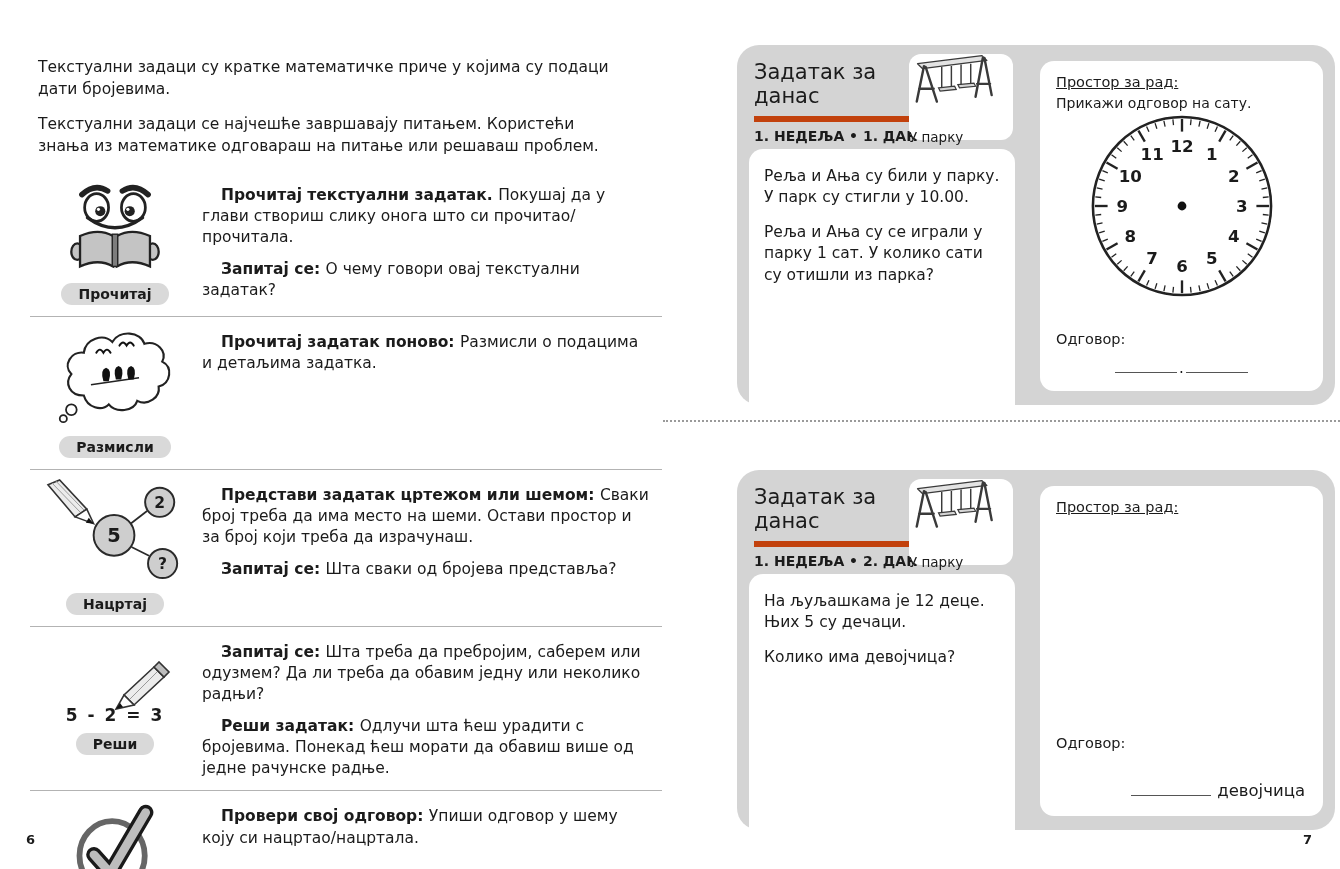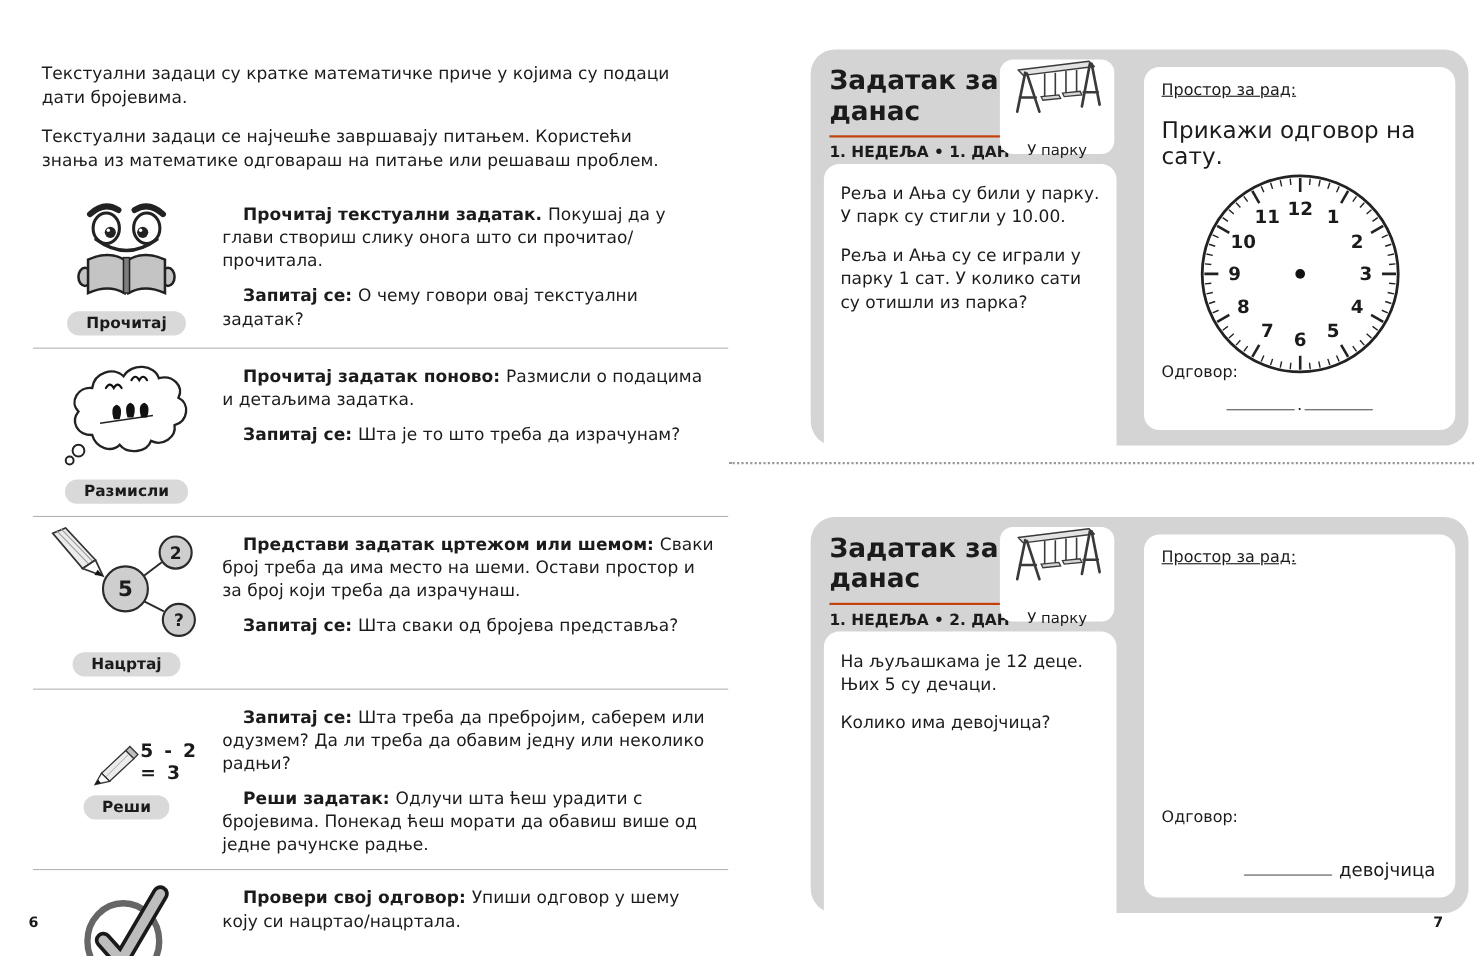--- a/index.html
+++ b/index.html
@@ -20,52 +20,52 @@
   .step:last-child { border-bottom:none; }
   .icon-col { width:170px; flex-shrink:0; display:flex; flex-direction:column;
     align-items:center; justify-content:center; gap:8px; }
   .badge { background:#d9d9d9; border-radius:14px; padding:3px 17px;
     font-weight:bold; font-size:14px; white-space:nowrap; }
   .step-text { flex:1; font-size:15.5px; line-height:1.36; padding:6px 0 0 2px; max-width:452px; }
   .step-text p { margin-bottom:11px; }
   .step-text p:last-child { margin-bottom:0; }
   .blead { font-weight:bold; margin-right:.35em;margin-left:19px; }
 
-  .solve-art { display:flex; flex-direction:row; align-items:center;justify-content:center; }
+  .solve-art { display:flex; flex-direction:column; align-items:center;justify-content:center; }
   .solve-art svg { margin-left:52px; margin-bottom:-8px; }
   .equation { font-weight:bold; font-size:17px; letter-spacing:2px; }
 
   .pgnum { position:absolute; bottom:22px; font-weight:bold; font-size:13px; }
   .pgnum.left { left:26px; }
   .pgnum.right { right:28px; }
 
   
   .card { position:absolute; left:737px; width:598px; height:360px;
     background:#d4d4d4; border-radius:22px; }
   .card.one { top:45px; }
   .card.two { top:470px; }
 
   .card-head { position:absolute; left:17px; top:15px; width:158px; }
-  .card-title { font-size:24px; font-weight:bold; line-height:1.16;
-    border-bottom:2px solid #c2410c; padding-bottom:7px; }
+  .card-title { font-size:21px; font-weight:normal; line-height:1.16;
+    border-bottom:6px solid #c2410c; padding-bottom:7px; }
   .card-sub { font-size:14px; font-weight:bold; margin-top:6px; white-space:nowrap; }
 
   .loc-box { position:absolute; left:172px; top:9px; width:104px; height:86px;
     background:#fff; border-radius:12px; display:flex; flex-direction:column;
-    align-items:center; justify-content:center; gap:17px; }
+    align-items:flex-start; justify-content:center; gap:17px; }
   .loc-label { font-size:13.5px; }
 
   .problem-box { position:absolute; left:12px; top:104px; width:266px; height:309px;
     background:#fff; border-radius:14px; padding:17px 15px; font-size:15.5px; line-height:1.38; }
   .problem-box p { margin-bottom:13px; }
 
   .work-box { position:absolute; left:303px; top:16px; width:283px; height:330px;
     background:#fff; border-radius:14px; padding:13px 16px; }
   .work-label { font-size:14.5px;text-decoration:underline; }
-  .work-instr { font-size:21px; margin-top:16px; }
+  .work-instr { font-size:14px; margin-top:5px; }
   .clock-wrap { display:flex; justify-content:center; margin-top:2px; }
 
   .wb-answer { position:absolute; left:16px; bottom:44px; font-size:14.5px; }
   .wb-line { position:absolute; left:0; right:0; bottom:18px; display:flex;
     justify-content:center; align-items:flex-end; font-size:15px; }
   .u { display:inline-block; border-bottom:1.5px solid #555; height:14px; }
   .u.w62 { width:62px; } .u.w80 { width:80px; }
   .dot { padding:0 2px; line-height:10px; }
 
   .ans2 { position:absolute; left:16px; right:18px; bottom:16px; }
@@ -128,21 +128,20 @@
             <path d="M44,30 q4,-7 8,0 q4,-7 8,0" fill="none" stroke="#111" stroke-width="2.2" stroke-linecap="round"></path>
             <path d="M70,22 q4,-7 8,0 q4,-7 8,0" fill="none" stroke="#111" stroke-width="2.2" stroke-linecap="round"></path>
             <circle cx="16" cy="94" r="6" fill="#fff" stroke="#222" stroke-width="2"></circle>
             <circle cx="7" cy="104" r="4" fill="#fff" stroke="#222" stroke-width="2"></circle>
           </svg>
         </span>
         <span class="badge">Размисли</span>
       </div>
       <div class="step-text">
         <p><span class="blead">Прочитај задатак поново:</span><span>Размисли о подацима и детаљима задатка.</span></p>
-        <p><span class="blead">Запитај се:</span><span>Шта је то што треба да израчунам?</span></p>
       </div>
     </div>
 
     <div class="step">
       <div class="icon-col">
         <span>
           <svg width="146" height="102" viewBox="0 0 150 105">
             <polygon points="6,6 18,1 46,31 34,39" fill="#ececec" stroke="#333" stroke-width="1.6"></polygon>
             <line x1="10" y1="4" x2="40" y2="35" stroke="#999" stroke-width="1"></line>
             <line x1="14" y1="2" x2="44" y2="33" stroke="#999" stroke-width="1"></line>

